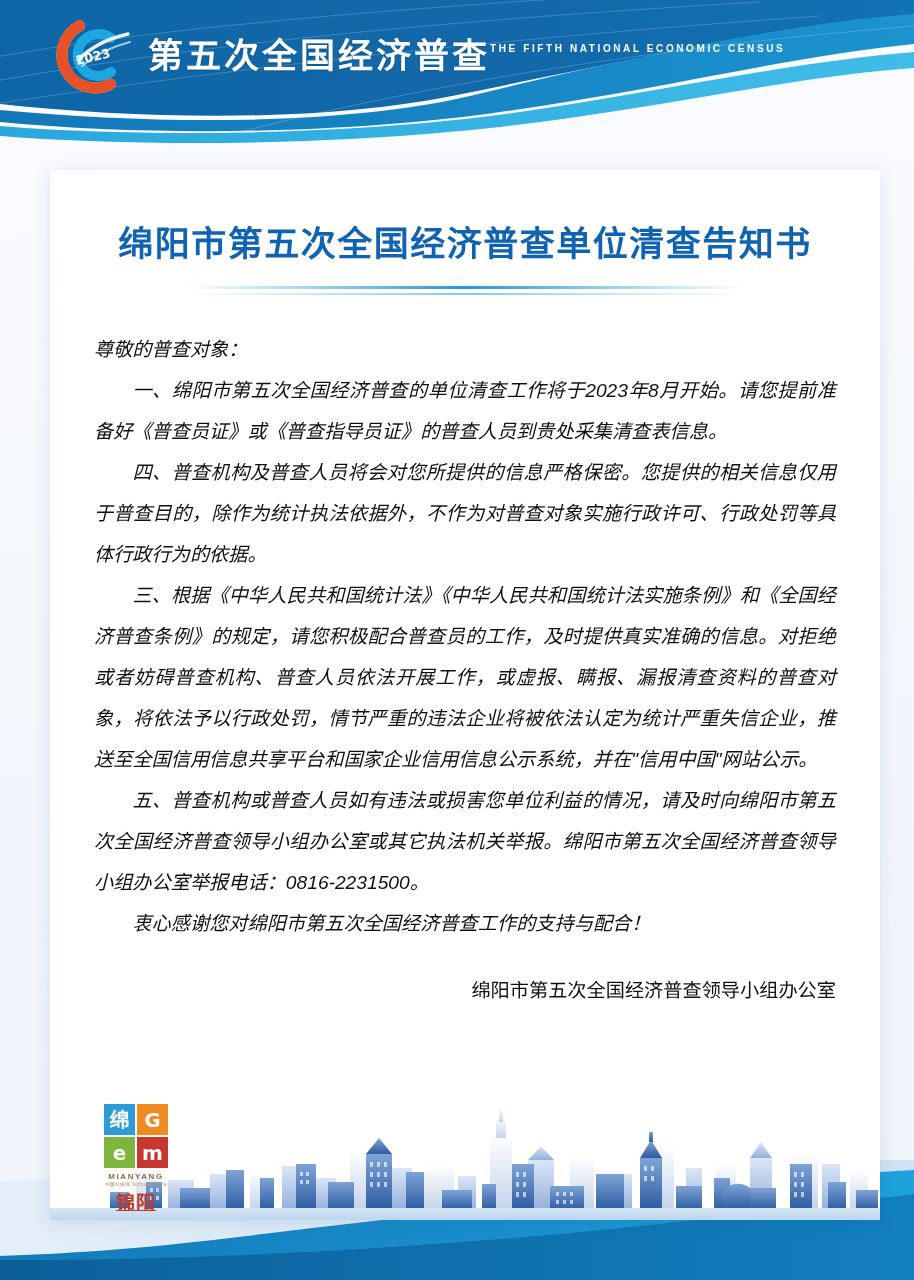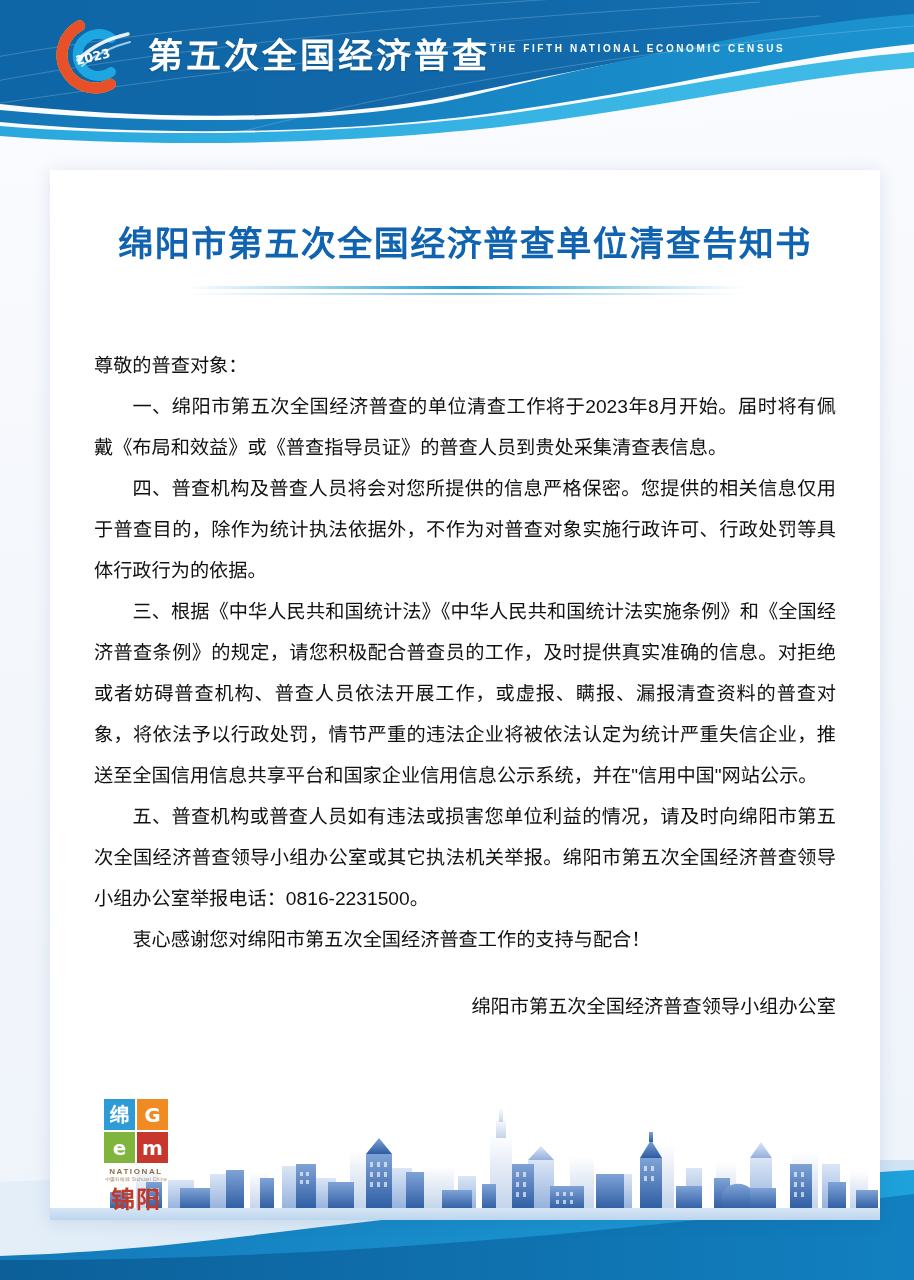--- a/index.html
+++ b/index.html
@@ -116,26 +116,27 @@
         rgba(32,160,210,0) 100%);
     border-radius: 2px;
   }
   .title-rule.thin {
     height: 2px;
     margin-top: 4px;
     opacity: .55;
   }
 
   .body-copy {
-    padding: 50px 44px 0 44px;
+    padding: 34px 44px 0 44px;
     color: #111111;
     font-size: 19.2px;
     line-height: 41px;
     text-align: justify;
     text-justify: inter-ideograph;
+    font-style: italic;
   }
   .body-copy p {
     margin: 0;
   }
   .p-indent { text-indent: 2em; }
 
   
   .sign-block {
     padding: 26px 44px 0 44px;
     text-align: right;
@@ -179,24 +180,25 @@
     font-weight: 700;
   }
   .city-sub {
     margin-top: 2px;
     font-size: 4.6px;
     letter-spacing: .4px;
     color: #a98f6b;
   }
   .city-cn {
     margin-top: 5px;
-    font-size: 24px;
+    font-size: 19px;
     color: #c0392b;
     font-weight: 700;
     letter-spacing: 1px;
+    text-decoration: underline;
   }
 
   
   .skyline {
     position: absolute;
     left: 0;
     bottom: 0;
     width: 830px;
     height: 112px;
     overflow: hidden;
@@ -286,21 +288,21 @@
   </div>
 
   <div class="card">
 
     <h1 class="doc-title">绵阳市第五次全国经济普查单位清查告知书</h1>
     <div class="title-rule"></div>
     <div class="title-rule thin"></div>
 
     <div class="body-copy">
       <p>尊敬的普查对象：</p>
-      <p class="p-indent">一、绵阳市第五次全国经济普查的单位清查工作将于2023年8月开始。届时将有佩戴《布局和效益》或《普查指导员证》的普查人员到贵处采集清查表信息。</p>
+      <p class="p-indent">一、绵阳市第五次全国经济普查的单位清查工作将于2023年8月开始。请您提前准备好《普查员证》或《普查指导员证》的普查人员到贵处采集清查表信息。</p>
       <p class="p-indent">四、普查机构及普查人员将会对您所提供的信息严格保密。您提供的相关信息仅用于普查目的，除作为统计执法依据外，不作为对普查对象实施行政许可、行政处罚等具体行政行为的依据。</p>
       <p class="p-indent">三、根据《中华人民共和国统计法》《中华人民共和国统计法实施条例》和《全国经济普查条例》的规定，请您积极配合普查员的工作，及时提供真实准确的信息。对拒绝或者妨碍普查机构、普查人员依法开展工作，或虚报、瞒报、漏报清查资料的普查对象，将依法予以行政处罚，情节严重的违法企业将被依法认定为统计严重失信企业，推送至全国信用信息共享平台和国家企业信用信息公示系统，并在"信用中国"网站公示。</p>
       <p class="p-indent">五、普查机构或普查人员如有违法或损害您单位利益的情况，请及时向绵阳市第五次全国经济普查领导小组办公室或其它执法机关举报。绵阳市第五次全国经济普查领导小组办公室举报电话：0816-2231500。</p>
       <p class="p-indent">衷心感谢您对绵阳市第五次全国经济普查工作的支持与配合！</p>
     </div>
 
     <div class="sign-block">
       <div>绵阳市第五次全国经济普查领导小组办公室</div>
 
     </div>
@@ -433,19 +435,19 @@
       </svg>
     </div>
 
     <div class="city-logo">
       <div class="city-glyphs">
         <div class="glyph" style="background:#2d9cd6">绵</div>
         <div class="glyph" style="background:#ef8b22">G</div>
         <div class="glyph" style="background:#7fb53c">e</div>
         <div class="glyph" style="background:#c8372d">m</div>
       </div>
-      <div class="city-en">NATIONAL</div>
+      <div class="city-en">MIANYANG</div>
       <div class="city-sub">中国科技城 Sichuan China</div>
       <div class="city-cn">锦阳</div>
     </div>
 
   </div>
 </div>
 
 </body></html>

